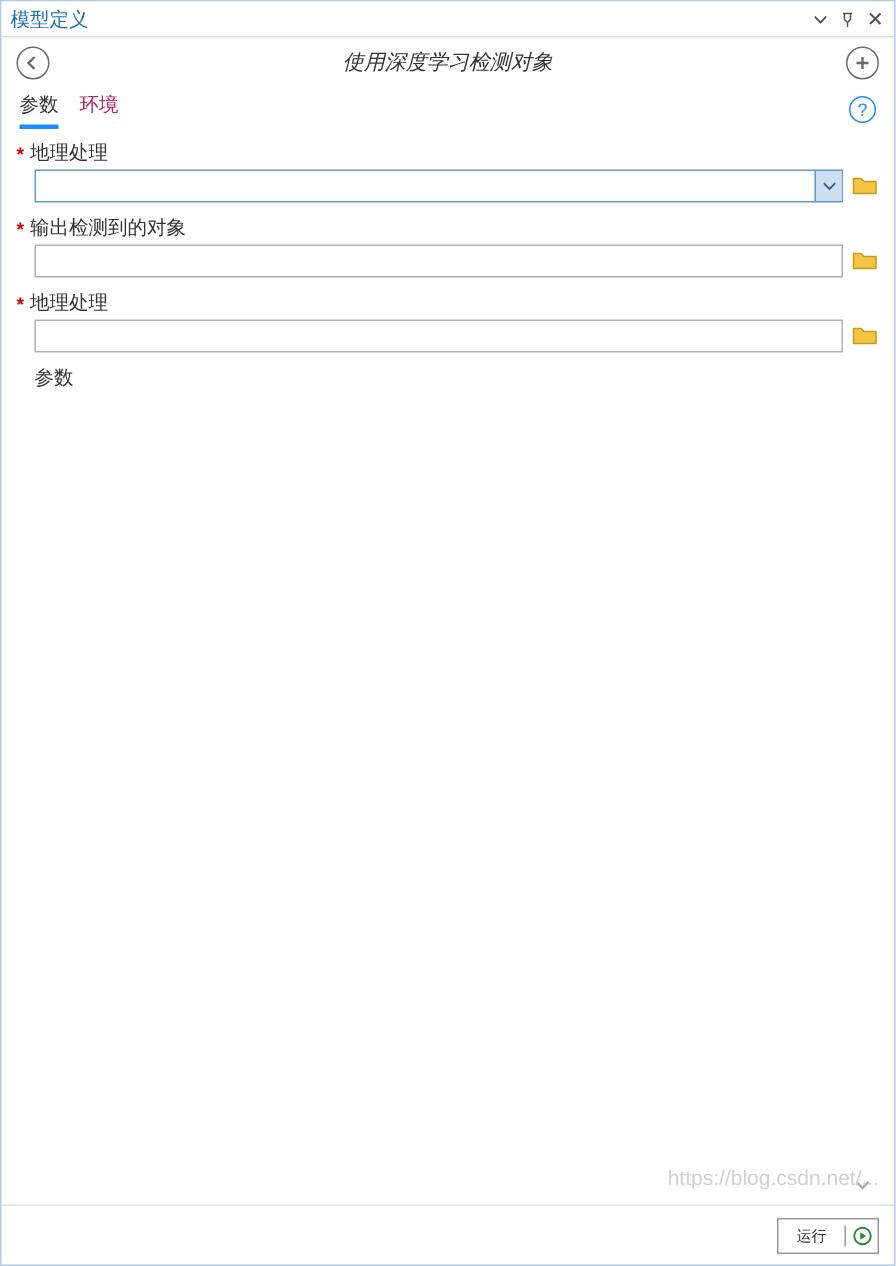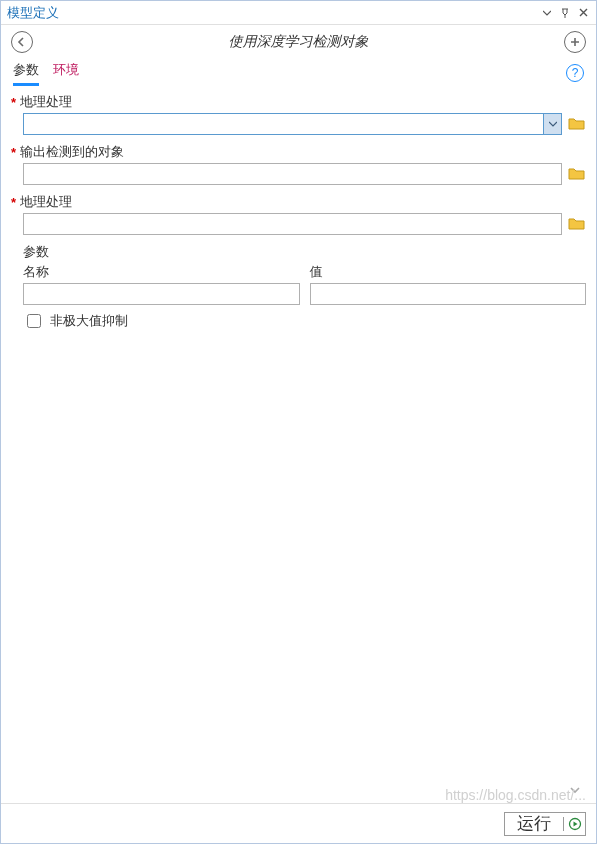--- a/index.html
+++ b/index.html
@@ -69,24 +69,24 @@
   .checkrow { display: flex; align-items: center; gap: 6px; margin: 6px 0 0 12px; font-size: 13px; color: #333; }
   .checkrow input { width: 14px; height: 14px; }
   .footer {
     height: 40px; border-top: 1px solid #e0e0e0; display: flex; align-items: center;
     justify-content: flex-end; padding: 0 10px; gap: 0;
   }
   .runbtn {
     height: 24px; border: 1px solid #9a9a9a; background: #fff; display: flex;
     align-items: center; cursor: pointer;
   }
-  .runbtn .run-label { padding: 0 12px; font-size: 17px; color: #333; }
+  .runbtn .run-label { padding: 0 12px; font-size: 10px; color: #333; }
   .runbtn .run-arrow { width: 22px; border-left: 1px solid #9a9a9a; display: flex; align-items: center; justify-content: center; }
   .watermark {
-    position: absolute; right: 10px; bottom: 40px; color: #d0d0d0; font-size: 14px;
+    position: absolute; right: 10px; bottom: 50px; color: #d0d0d0; font-size: 14px;
     pointer-events: none;
   }
   svg { display: block; }
   .scroll-hint {
     position: absolute; right: 14px; bottom: 46px; color: #aaa; cursor: pointer;
   }
 </style>
 </head>
 <body>
 
@@ -179,35 +179,21 @@
         <input class="textbox" type="text" value="" style="">
         <span class="folder">
           <svg width="18" height="16" viewBox="0 0 18 16">
               <path d="M1 3 H6 L8 5 H16 V13 H1 Z" fill="#f4c542" stroke="#c79a1a"></path>
             </svg>
         </span>
       </div>
     </div>
 
     <div class="subhdr">参数</div>
-    <div class="cols">
-      <div class="col">
-        <div class="colhdr">名称</div>
-        <input class="textbox" type="text" value="" style="">
-      </div>
-      <div class="col">
-        <div class="colhdr">值</div>
-        <input class="textbox" type="text" value="" style="">
-      </div>
-    </div>
-
-    <label class="checkrow">
-      <input type="checkbox" style="">
-      <span>非极大值抑制</span>
-    </label>
+
 
   </div>
 
   <span class="scroll-hint">
     <svg width="14" height="14" viewBox="0 0 14 14">
         <path d="M3 5 L7 9 L11 5" stroke="#aaa" stroke-width="1.6" fill="none"></path>
       </svg>
   </span>
 
   <span class="watermark">https://blog.csdn.net/...</span>

